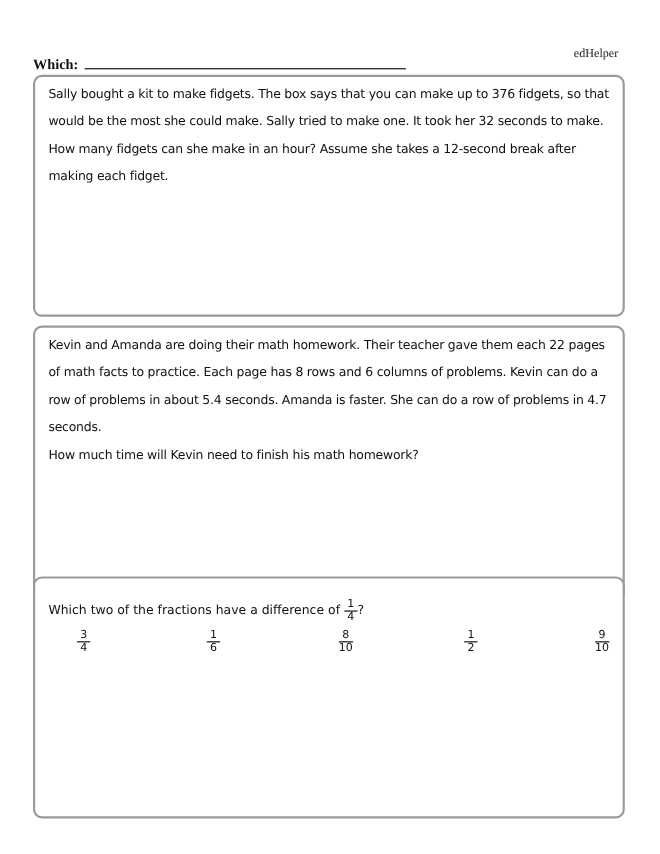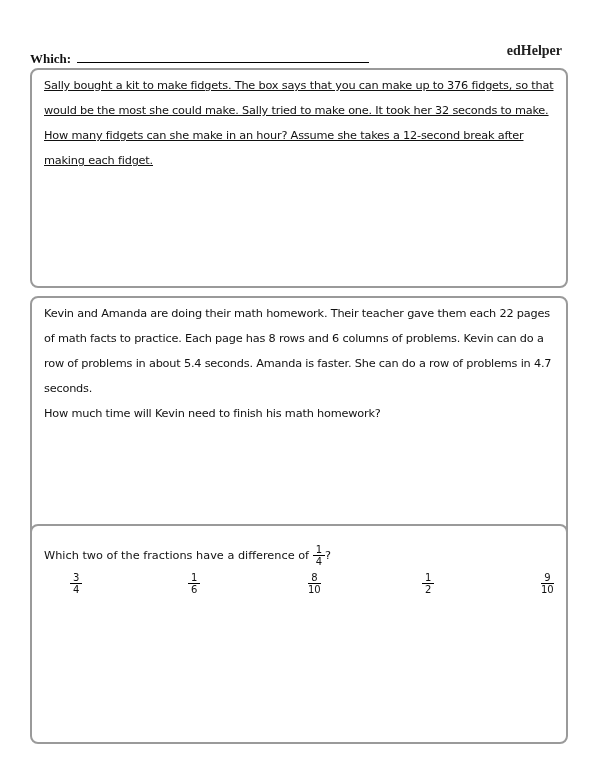--- a/index.html
+++ b/index.html
@@ -1,21 +1,21 @@
 <!DOCTYPE html>
 <html><head>
 <meta charset="utf-8">
 <style>
   html, body { margin:0; padding:0; background:#ffffff; }
   body { width:600px; height:776px; position:relative; overflow:hidden; font-family:"DejaVu Sans", sans-serif; color:#111; }
-  .brand { position:absolute; top:43px; right:38px; font-family:"Liberation Serif", serif; font-size:14px; color:#222;font-weight:bold; }
+  .brand { position:absolute; top:43px; right:38px; font-family:"Liberation Serif", serif; font-size:11px; color:#222; }
   .name-row { position:absolute; top:51px; left:30px; font-family:"Liberation Serif", serif; font-weight:bold; font-size:13px; }
   .name-line { display:inline-block; width:292px; border-bottom:1px solid #000; margin-left:6px; height:11px; vertical-align:baseline; }
   .box { position:absolute; left:30px; width:538px; border:2px solid #9a9a9a; border-radius:8px; background:#fff; box-sizing:border-box; }
-  .box1 { top:68px; height:220px;text-decoration:underline; }
+  .box1 { top:68px; height:220px; }
   .box2 { top:296px; height:251px; }
   .box3 { top:524px; height:220px; }
   .qtext { padding:3px 12px 0 12px; font-size:11.3px; line-height:25px; letter-spacing:-0.2px; }
   .qtext p { margin:0; }
   .frac { display:inline-flex; flex-direction:column; align-items:center; vertical-align:middle; font-size:10px; line-height:11px; }
   .frac .num { padding:0 3px; border-bottom:1px solid #000; }
   .frac .den { padding:0 3px; }
   .q3line { position:absolute; top:18px; left:12px; font-size:11.3px;text-align:center; }
   .choices { position:absolute; top:46px; left:12px; right:12px; height:30px; }
   .choice { position:absolute; }

